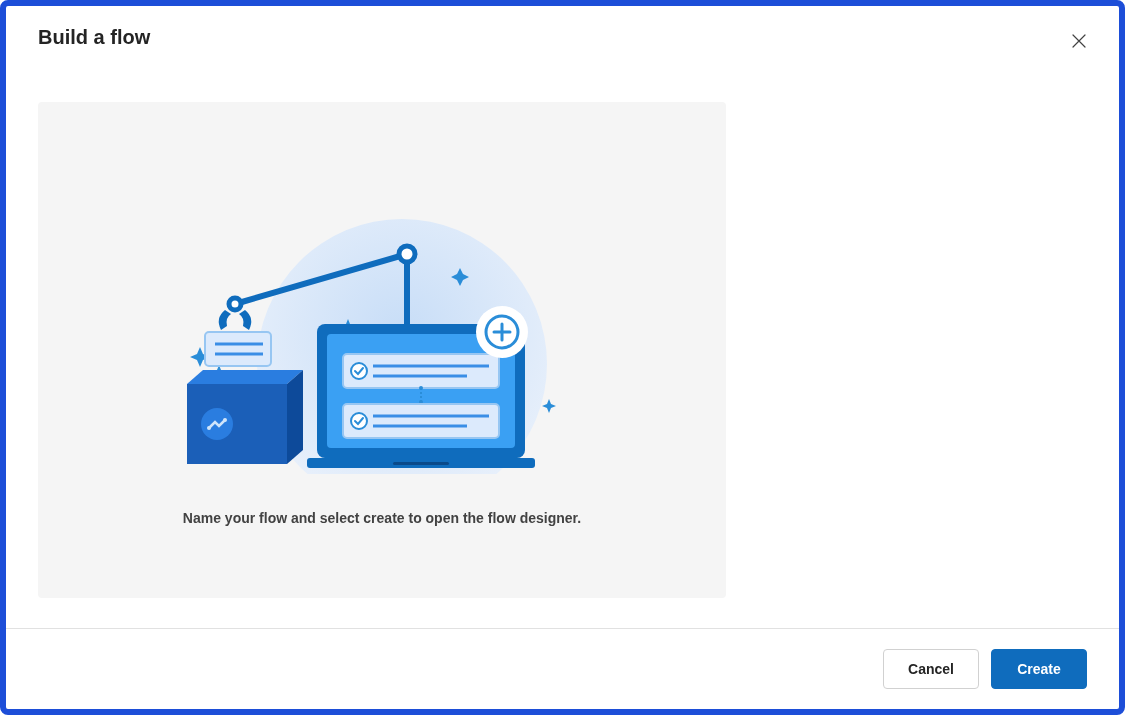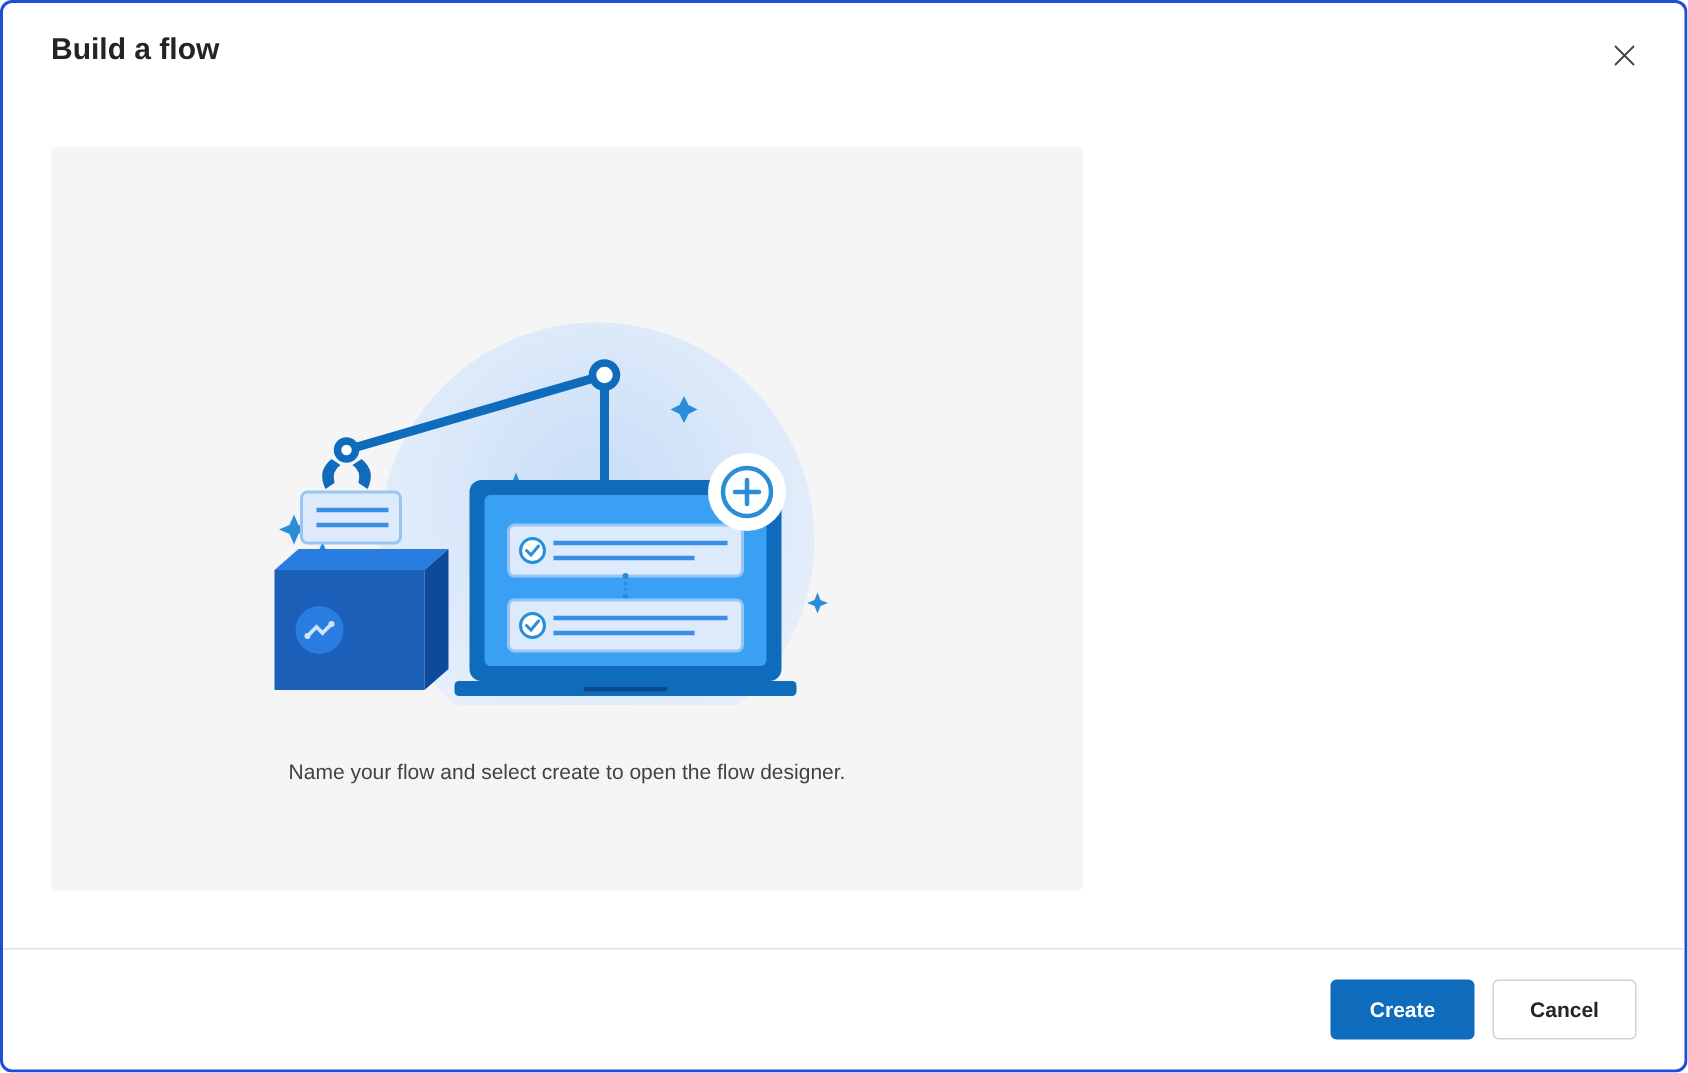--- a/index.html
+++ b/index.html
@@ -10,21 +10,21 @@
     body {
       font-family: "Segoe UI", -apple-system, BlinkMacSystemFont, sans-serif;
       background: #fff;
       width: 1125px;
       height: 715px;
       overflow: hidden;
     }
     .dialog {
       width: 1125px;
       height: 715px;
-      border: 2px solid #1d4ed8;
+      border: 6px solid #1d4ed8;
       border-radius: 8px;
       background: #fff;
       display: flex;
       flex-direction: column;
       position: relative;
     }
     .header {
       display: flex;
       justify-content: space-between;
       align-items: flex-start;
@@ -68,20 +68,21 @@
     .illustration-svg {
       width: 430px;
       height: 260px;
       margin-top: 40px;
     }
     .illustration-caption {
       margin-top: 36px;
       font-size: 14px;
       color: #424242;
       text-align: center;
+      font-weight: bold;
     }
     .form-panel {
       flex: 1;
       padding-top: 0;
     }
     .field-label {
       font-size: 16px;
       font-weight: 600;
       color: #242424;
       display: block;
@@ -216,16 +217,16 @@
         <circle cx="335" cy="118" r="16" fill="none" stroke="#2a8dd8" stroke-width="3"></circle>
         <line x1="335" y1="110" x2="335" y2="126" stroke="#2a8dd8" stroke-width="3" stroke-linecap="round"></line>
         <line x1="327" y1="118" x2="343" y2="118" stroke="#2a8dd8" stroke-width="3" stroke-linecap="round"></line>
       </svg>
       <p class="illustration-caption">Name your flow and select create to open the flow designer.</p>
     </div>
 
   </div>
 
   <div class="footer">
+    <button class="btn btn-secondary">Cancel</button>
     <button class="btn btn-primary">Create</button>
-    <button class="btn btn-secondary">Cancel</button>
   </div>
 </div>
 
 </body></html>

